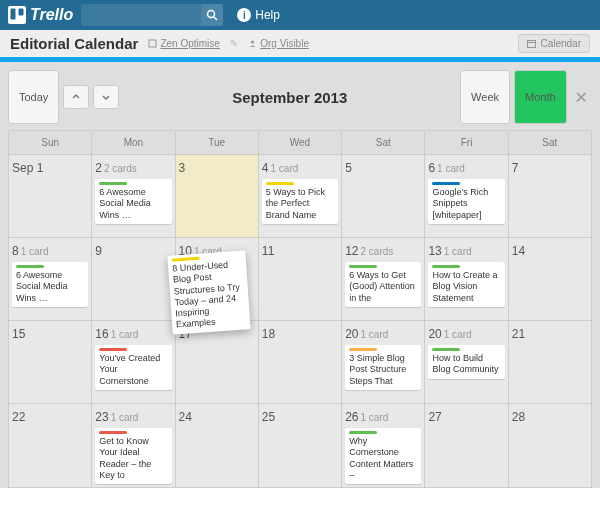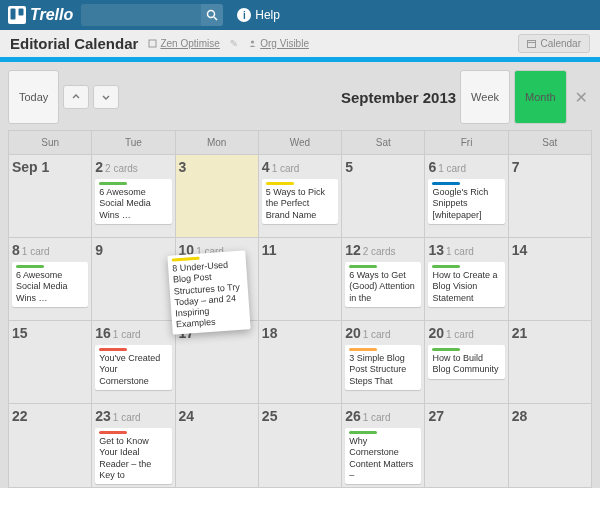--- a/index.html
+++ b/index.html
@@ -15,27 +15,27 @@
 .help-icon{width:14px;height:14px;border-radius:50%;background:#fff;color:#236a94;display:flex;align-items:center;justify-content:center;font-size:10px;font-weight:bold}
 .boardbar{background:#eee;height:32px;display:flex;align-items:center;padding:0 10px;gap:10px;border-bottom:5px solid #0ea5e9}
 .board-title{font-size:15px;font-weight:bold;color:#333}
 .board-meta{font-size:10px;color:#888;display:flex;align-items:center;gap:3px;text-decoration:underline}
 .cal-btn{margin-left:auto;background:#e4e4e4;border:1px solid #ccc;border-radius:3px;padding:3px 8px;font-size:10px;color:#888;display:flex;align-items:center;gap:4px}
 .calbody{background:#dedede;padding:8px 8px 0 8px}
 .calhdr{display:flex;align-items:center;gap:4px;margin-bottom:6px}
 .btn{background:#f5f5f5;border:1px solid #ccc;border-radius:3px;padding:20px 10px;font-size:11px;color:#555;cursor:pointer}
 .btn.small{padding:5px 8px}
 .btn.active{background:#22c55e}
-.cal-title{flex:1;text-align:right;font-size:15px;font-weight:bold;color:#333}
+.cal-title{flex:1;text-align:center;font-size:15px;font-weight:bold;color:#333}
 .close{font-size:16px;color:#999;padding:0 4px;cursor:pointer}
 .grid{display:grid;grid-template-columns:repeat(7,1fr);gap:1px;background:#ccc;border:1px solid #ccc}
 .dayhdr{background:#dedede;text-align:center;font-size:10px;color:#777;padding:6px 0}
 .cell{background:#e8e8e8;min-height:82px;padding:3px;position:relative;overflow:visible}
 .cell.tue3{background:#f2ebc7}
-.daynum{font-size:14px;font-weight:bold;color:#555;display:inline-block}
+.daynum{font-size:12px;font-weight:normal;color:#555;display:inline-block}
 .count{font-size:10px;color:#999;margin-left:2px}
 .card{background:#fff;border-radius:2px;margin-top:3px;padding:3px 4px;font-size:9px;line-height:1.25;color:#333;box-shadow:0 1px 1px rgba(0,0,0,.15);position:relative;overflow:hidden;max-height:62px}
 .label{height:3px;border-radius:2px;margin-bottom:2px;width:28px}
 .floating{position:absolute;top:12px;left:-6px;width:78px;transform:rotate(-4deg);z-index:10;box-shadow:0 3px 8px rgba(0,0,0,.3);max-height:130px}
 .ghost{background:#c9c9c9;height:14px;border-radius:2px;margin-top:3px;width:55px}
 </style>
 </head>
 <body>
 
 <div class="topbar">
@@ -96,22 +96,22 @@
     <button class="btn small"><svg width="8" height="8" viewBox="0 0 8 8">
           <path d="M1 3 L4 6 L7 3" fill="none" stroke="#777" stroke-width="1.4"></path>
         </svg></button>
     <div class="cal-title">September 2013</div>
     <button class="btn">Week</button>
     <button class="btn active">Month</button>
     <span class="close">✕</span>
   </div>
   <div class="grid" id="grid">
       <div class="dayhdr">Sun</div>
+      <div class="dayhdr">Mon</div>
       <div class="dayhdr">Tue</div>
-      <div class="dayhdr">Mon</div>
       <div class="dayhdr">Wed</div>
       <div class="dayhdr">Sat</div>
       <div class="dayhdr">Fri</div>
       <div class="dayhdr">Sat</div>
       <div class="cell">
         <div><span class="daynum">Sep 1</span></div>
       </div>
       <div class="cell">
         <div><span class="daynum">2</span><span class="count">2 cards</span></div>
         <div class="card">

